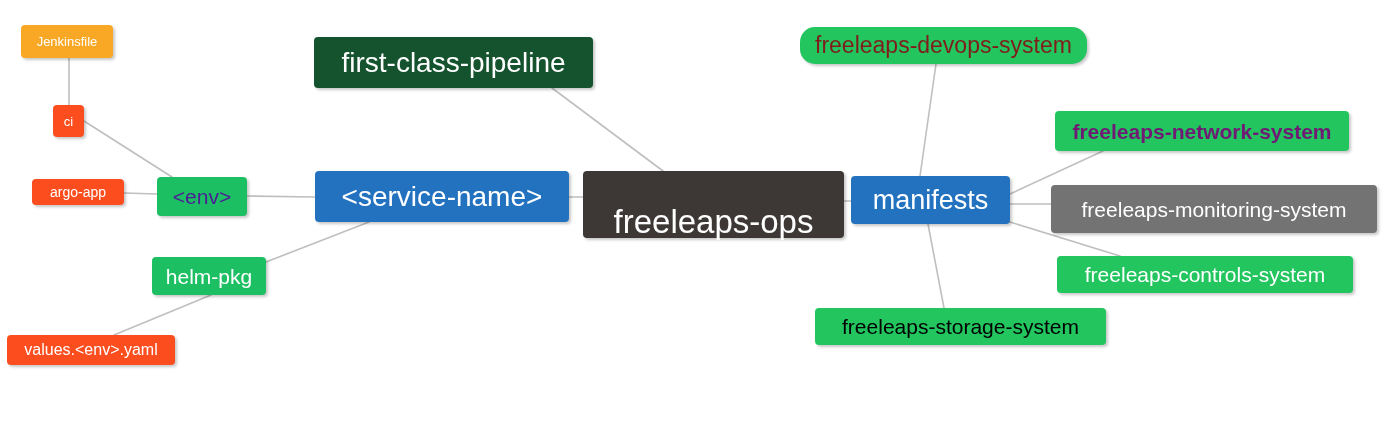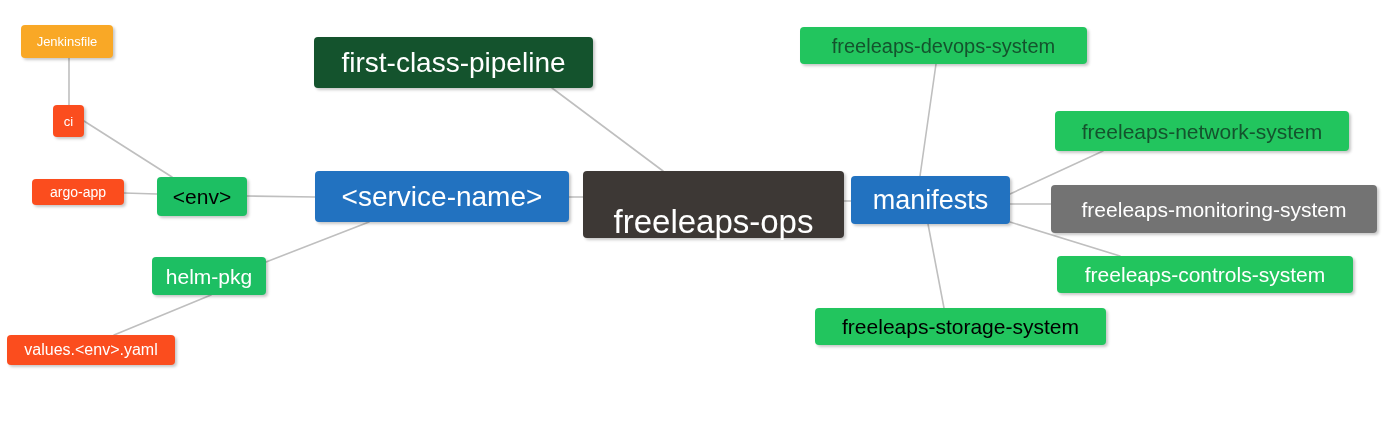--- a/index.html
+++ b/index.html
@@ -69,45 +69,45 @@
   <div id="node-layer">
       <div class="node" style="left: 21px; top: 25px; width: 92px; height: 33px; background: rgb(249, 168, 38); color: rgb(255, 255, 255); font-size: 13px;">
         <span class="node-label">Jenkinsfile</span>
       </div>
       <div class="node" style="left: 53px; top: 105px; width: 31px; height: 32px; background: rgb(251, 77, 30); color: rgb(255, 255, 255); font-size: 13px;">
         <span class="node-label">ci</span>
       </div>
       <div class="node" style="left: 32px; top: 179px; width: 92px; height: 26px; background: rgb(251, 77, 30); color: rgb(255, 255, 255); font-size: 14px;">
         <span class="node-label">argo-app</span>
       </div>
-      <div class="node" style="left: 157px; top: 177px; width: 90px; height: 39px; background: rgb(29, 191, 99); color: #000000; font-size: 21px;">
+      <div class="node" style="left: 157px; top: 177px; width: 90px; height: 39px; background: rgb(29, 191, 99); color: #4c1d95; font-size: 21px;">
         <span class="node-label">&lt;env&gt;</span>
       </div>
       <div class="node" style="left: 152px; top: 257px; width: 114px; height: 38px; background: rgb(29, 191, 99); color: rgb(255, 255, 255); font-size: 21px;">
         <span class="node-label">helm-pkg</span>
       </div>
       <div class="node" style="left: 7px; top: 335px; width: 168px; height: 30px; background: rgb(251, 77, 30); color: rgb(255, 255, 255); font-size: 16px; text-align: center;">
         <span class="node-label">values.&lt;env&gt;.yaml</span>
       </div>
       <div class="node" style="left: 314px; top: 37px; width: 279px; height: 51px; background: #14532d; color: rgb(255, 255, 255); font-size: 28px;">
         <span class="node-label">first-class-pipeline</span>
       </div>
       <div class="node" style="left: 315px; top: 171px; width: 254px; height: 51px; background: rgb(34, 114, 192); color: rgb(255, 255, 255); font-size: 28px;">
         <span class="node-label">&lt;service-name&gt;</span>
       </div>
       <div class="node" style="left: 583px; top: 171px; width: 261px; height: 67px; background: rgb(61, 56, 53); color: rgb(255, 255, 255); font-size: 33px; align-items: flex-end;">
         <span class="node-label">freeleaps-ops</span>
       </div>
       <div class="node" style="left: 851px; top: 176px; width: 159px; height: 48px; background: rgb(34, 114, 192); color: rgb(255, 255, 255); font-size: 27px;">
         <span class="node-label">manifests</span>
       </div>
-      <div class="node" style="left: 800px; top: 27px; width: 287px; height: 37px; background: rgb(34, 197, 94); color: #14532d; font-size: 20px;">
+      <div class="node" style="left: 800px; top: 27px; width: 287px; height: 37px; background: rgb(34, 197, 94); color: #7f1d1d; font-size: 23px; border-radius: 15px;">
         <span class="node-label">freeleaps-devops-system</span>
       </div>
-      <div class="node" style="left: 1055px; top: 111px; width: 294px; height: 40px; background: rgb(34, 197, 94); color: #14532d; font-size: 21px;">
+      <div class="node" style="left: 1055px; top: 111px; width: 294px; height: 40px; background: rgb(34, 197, 94); color: #701a75; font-size: 21px; font-weight: bold;">
         <span class="node-label">freeleaps-network-system</span>
       </div>
       <div class="node" style="left: 1051px; top: 185px; width: 326px; height: 48px; background: #737373; color: rgb(255, 255, 255); font-size: 21px; text-align: right;">
         <span class="node-label">freeleaps-monitoring-system</span>
       </div>
       <div class="node" style="left: 1057px; top: 256px; width: 296px; height: 37px; background: rgb(34, 197, 94); color: rgb(255, 255, 255); font-size: 21px;">
         <span class="node-label">freeleaps-controls-system</span>
       </div>
       <div class="node" style="left: 815px; top: 308px; width: 291px; height: 37px; background: rgb(34, 197, 94); color: #000000; font-size: 21px;">
         <span class="node-label">freeleaps-storage-system</span>

